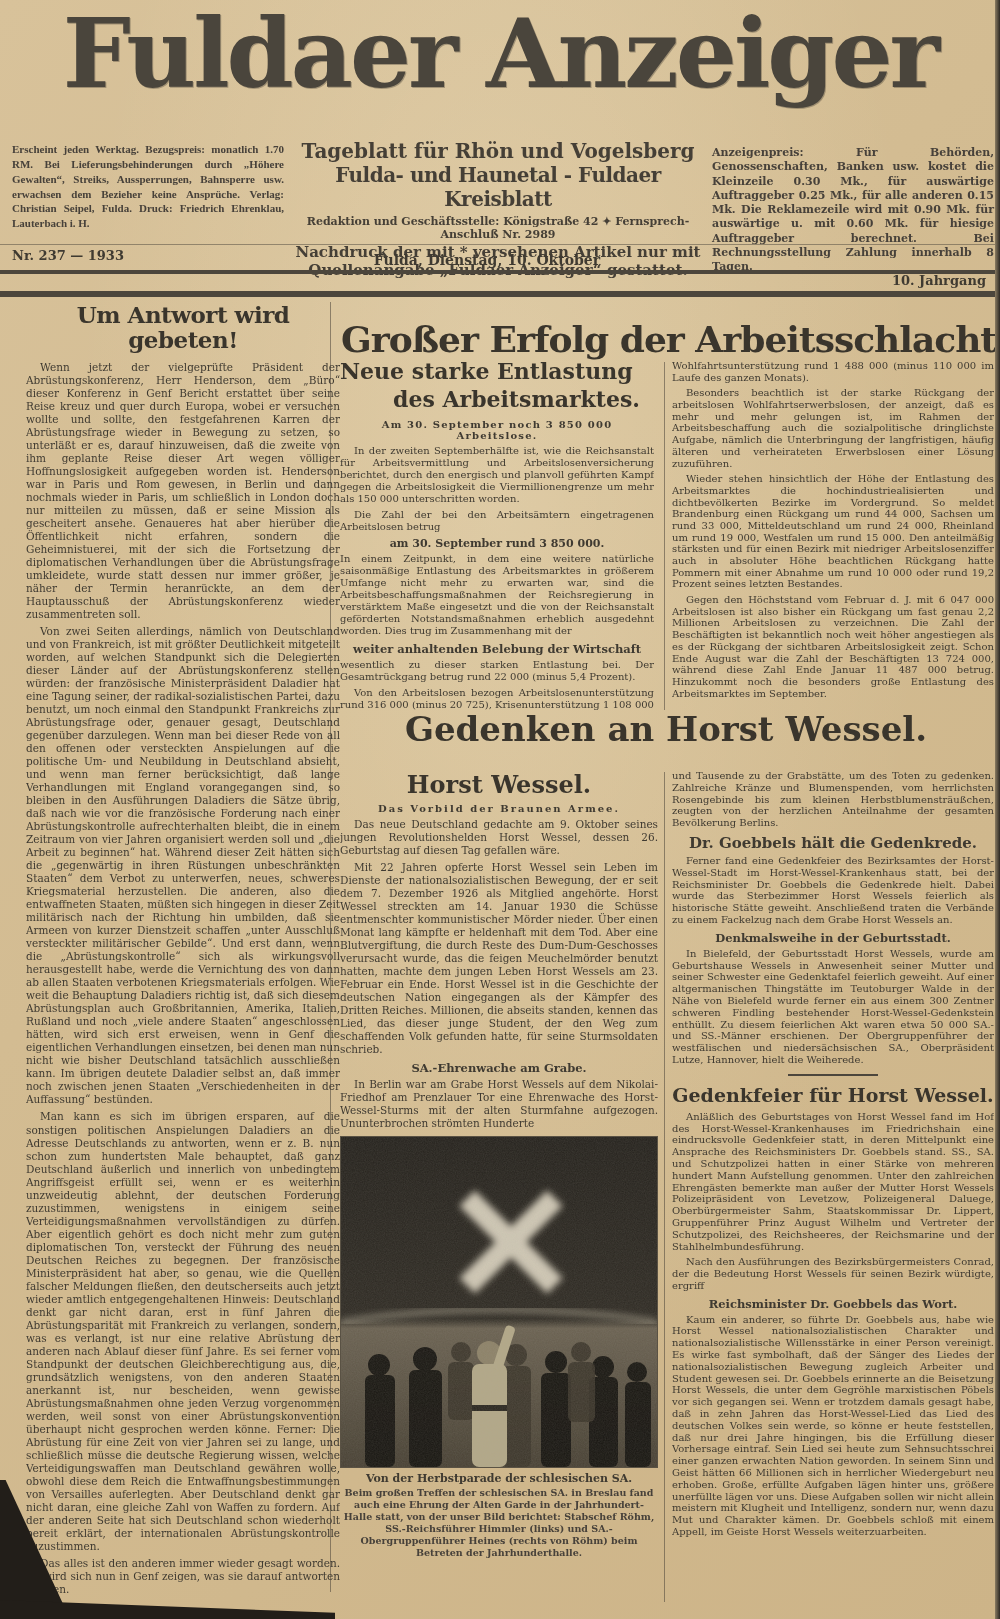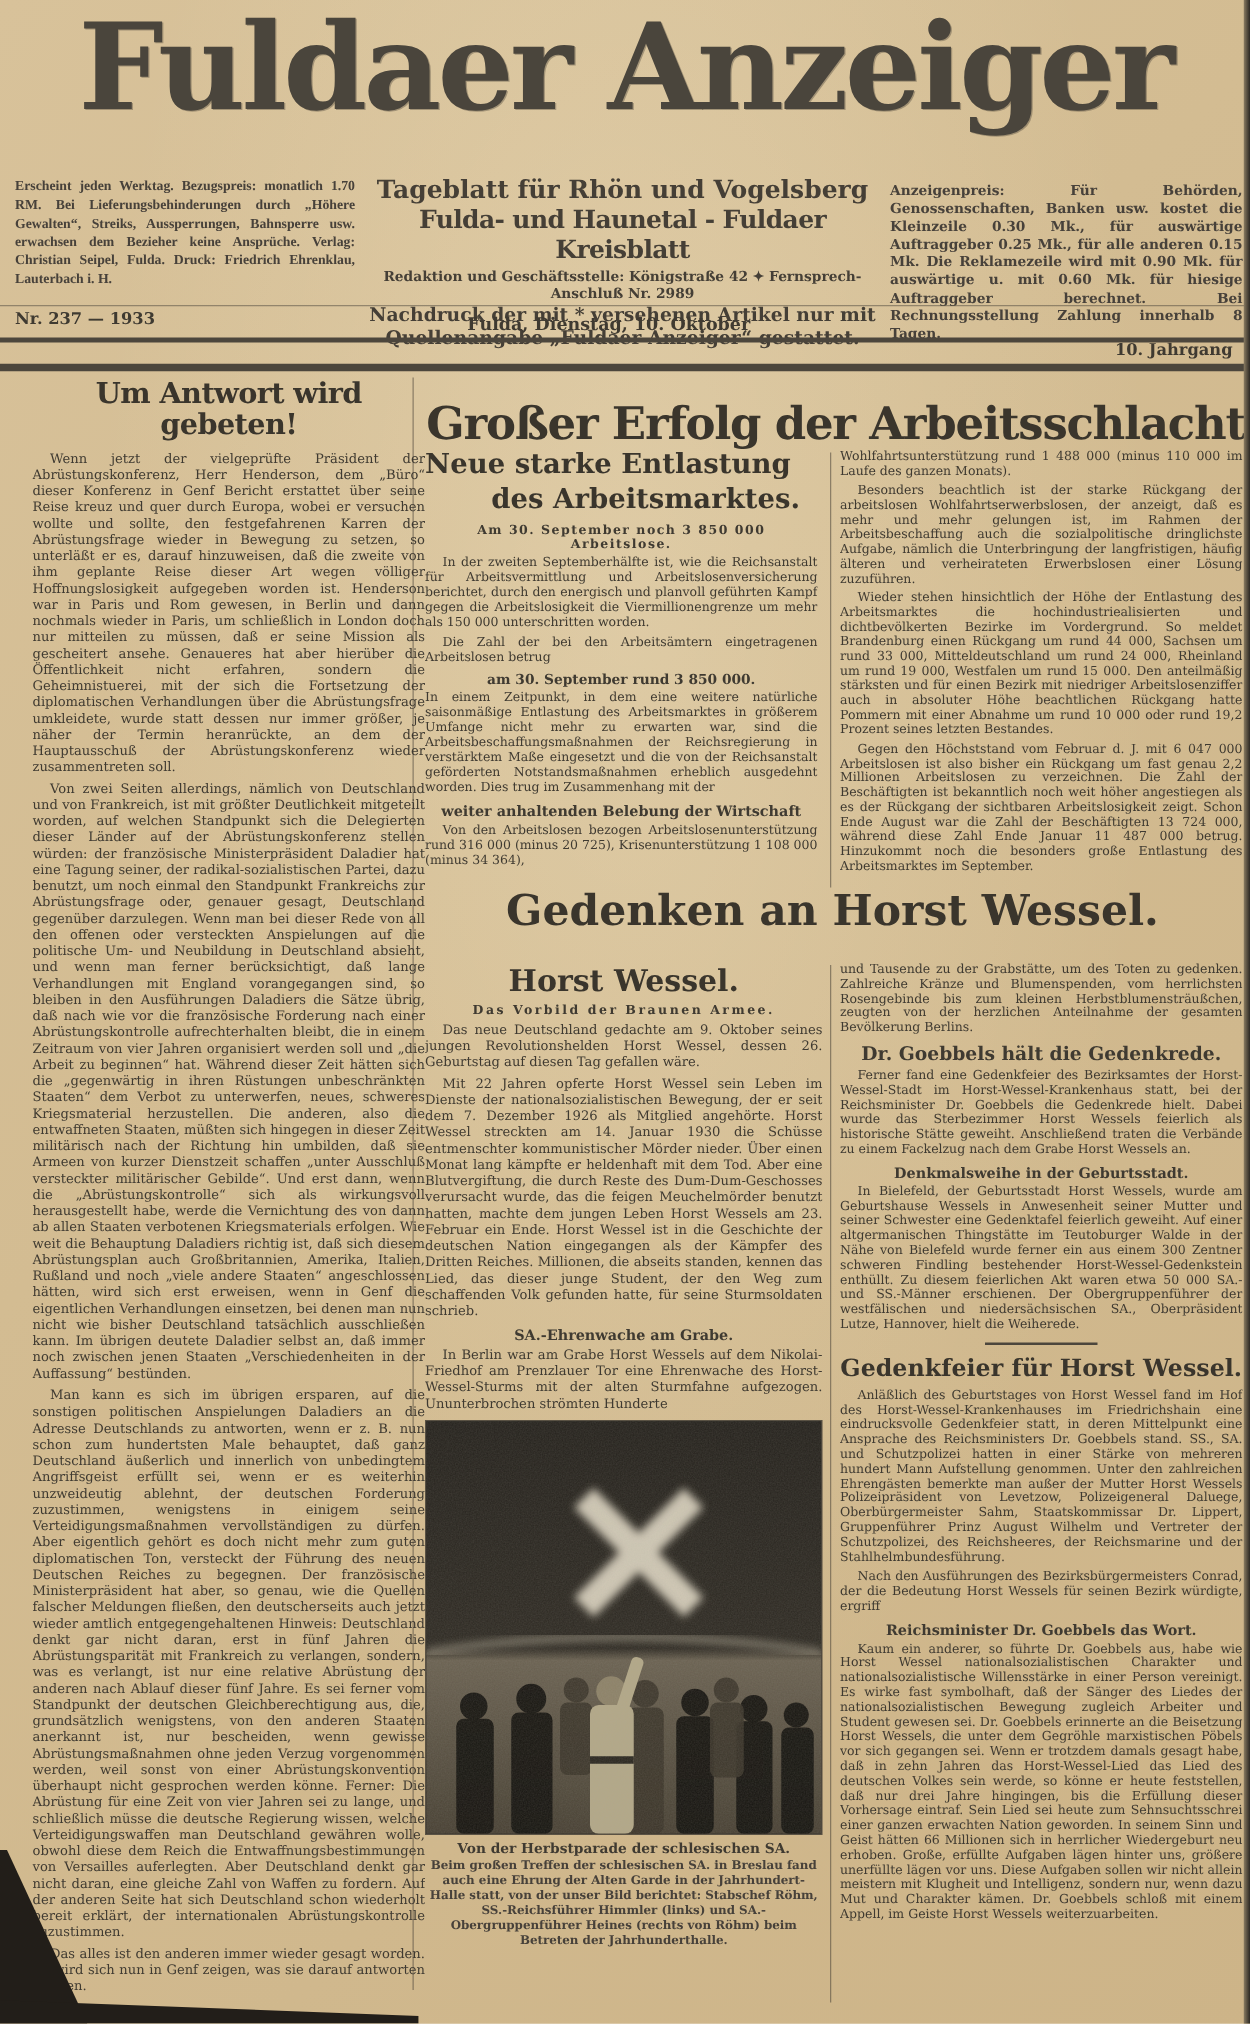--- a/index.html
+++ b/index.html
@@ -93,20 +93,21 @@
   <div class="sub2">
     <span>Neue starke Entlastung</span>
     <span class="l2">des Arbeitsmarktes.</span>
   </div>
   <div class="lead">Am 30. September noch 3 850 000 Arbeitslose.</div>
   <p class="p first-indent" style="font-size:10px;line-height:1.2;">In der zweiten Septemberhälfte ist, wie die Reichsanstalt für Arbeitsvermittlung und Arbeitslosenversicherung berichtet, durch den energisch und planvoll geführten Kampf gegen die Arbeitslosigkeit die Viermillionengrenze um mehr als 150 000 unterschritten worden.</p>
   <p class="p first-indent" style="font-size:10px;line-height:1.2;">Die Zahl der bei den Arbeitsämtern eingetragenen Arbeitslosen betrug</p>
   <div class="centerbold">am 30. September rund 3 850 000.</div>
   <p class="p" style="font-size:10px;line-height:1.2;">In einem Zeitpunkt, in dem eine weitere natürliche saisonmäßige Entlastung des Arbeitsmarktes in größerem Umfange nicht mehr zu erwarten war, sind die Arbeitsbeschaffungsmaßnahmen der Reichsregierung in verstärktem Maße eingesetzt und die von der Reichsanstalt geförderten Notstandsmaßnahmen erheblich ausgedehnt worden. Dies trug im Zusammenhang mit der</p>
   <div class="crosshead">weiter anhaltenden Belebung der Wirtschaft</div>
+  <p class="p" style="font-size:10px;line-height:1.2;">wesentlich zu dieser starken Entlastung bei. Der Gesamtrückgang betrug rund 22 000 (minus 5,4 Prozent).</p>
   <p class="p first-indent" style="font-size:10px;line-height:1.2;">Von den Arbeitslosen bezogen Arbeitslosenunterstützung rund 316 000 (minus 20 725), Krisenunterstützung 1 108 000 (minus 34 364),</p>
 </div>
 
 <div class="col" style="left:672px;top:360px;width:322px;height:350px;">
   <p class="p" style="font-size:10px;line-height:1.17;">Wohlfahrtsunterstützung rund 1 488 000 (minus 110 000 im Laufe des ganzen Monats).</p>
   <p class="p first-indent" style="font-size:10px;line-height:1.17;">Besonders beachtlich ist der starke Rückgang der arbeitslosen Wohlfahrtserwerbslosen, der anzeigt, daß es mehr und mehr gelungen ist, im Rahmen der Arbeitsbeschaffung auch die sozialpolitische dringlichste Aufgabe, nämlich die Unterbringung der langfristigen, häufig älteren und verheirateten Erwerbslosen einer Lösung zuzuführen.</p>
   <p class="p first-indent" style="font-size:10px;line-height:1.17;">Wieder stehen hinsichtlich der Höhe der Entlastung des Arbeitsmarktes die hochindustriealisierten und dichtbevölkerten Bezirke im Vordergrund. So meldet Brandenburg einen Rückgang um rund 44 000, Sachsen um rund 33 000, Mitteldeutschland um rund 24 000, Rheinland um rund 19 000, Westfalen um rund 15 000. Den anteilmäßig stärksten und für einen Bezirk mit niedriger Arbeitslosenziffer auch in absoluter Höhe beachtlichen Rückgang hatte Pommern mit einer Abnahme um rund 10 000 oder rund 19,2 Prozent seines letzten Bestandes.</p>
   <p class="p first-indent" style="font-size:10px;line-height:1.17;">Gegen den Höchststand vom Februar d. J. mit 6 047 000 Arbeitslosen ist also bisher ein Rückgang um fast genau 2,2 Millionen Arbeitslosen zu verzeichnen. Die Zahl der Beschäftigten ist bekanntlich noch weit höher angestiegen als es der Rückgang der sichtbaren Arbeitslosigkeit zeigt. Schon Ende August war die Zahl der Beschäftigten 13 724 000, während diese Zahl Ende Januar 11 487 000 betrug. Hinzukommt noch die besonders große Entlastung des Arbeitsmarktes im September.</p>
 </div>
 

